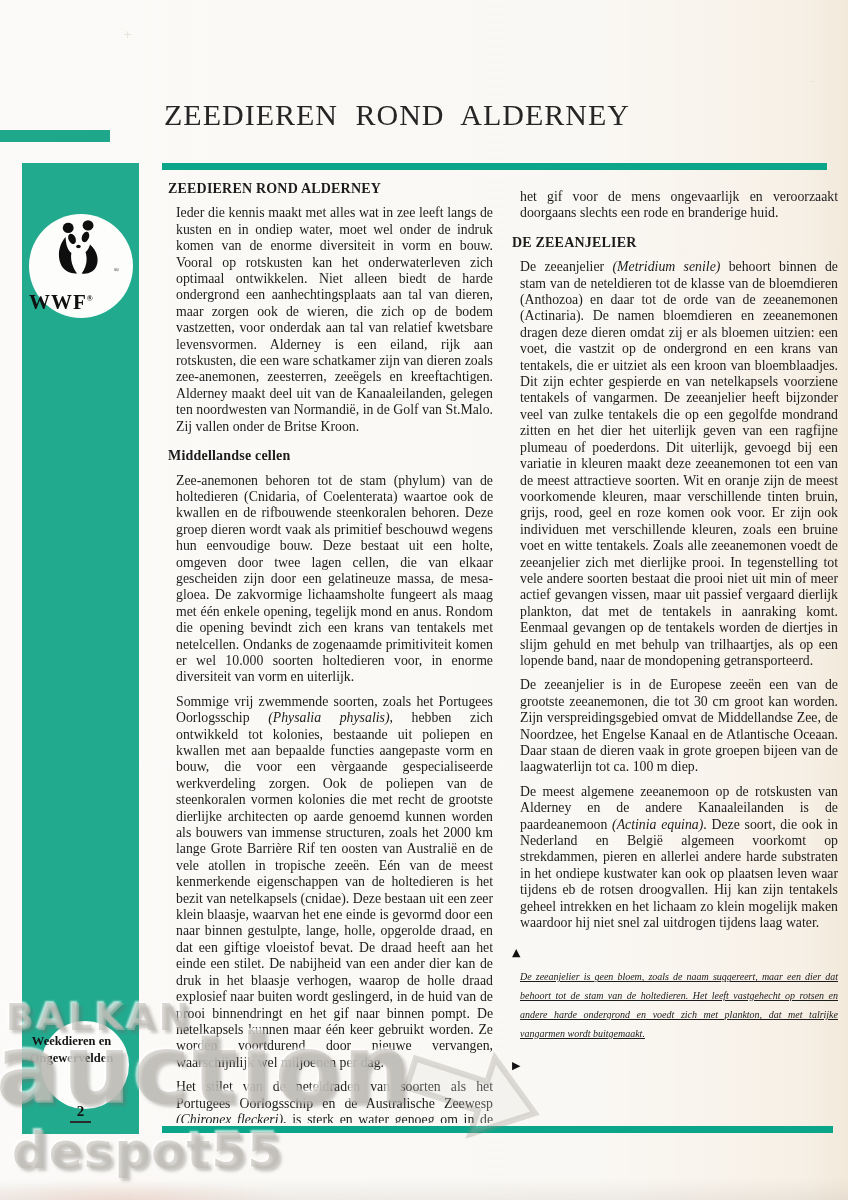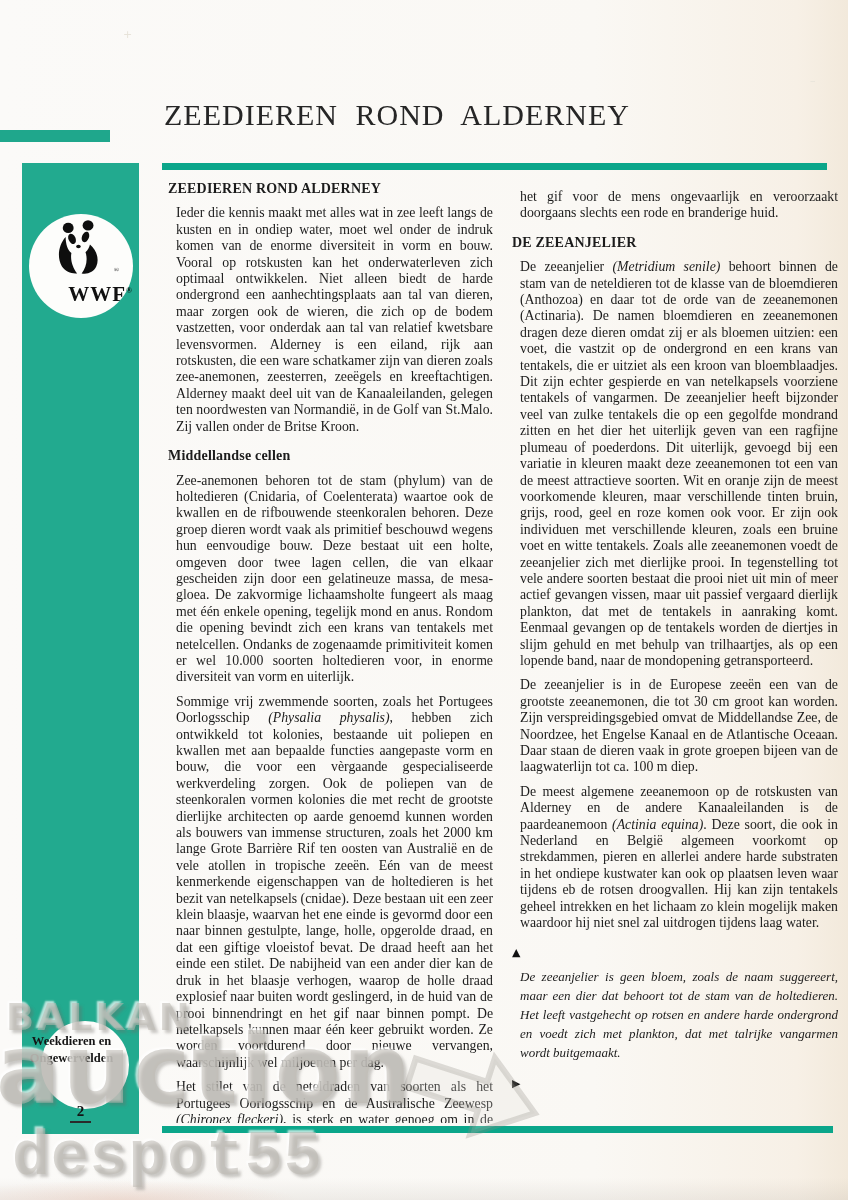--- a/index.html
+++ b/index.html
@@ -17,21 +17,21 @@
   .bleed-strip{position:absolute;left:0;top:130px;width:110px;height:12px;background:#1fa78c;}
   .sidebar{position:absolute;left:22px;top:163px;width:117px;height:971px;background:#22aa8f;}
   .rule{position:absolute;height:7px;background:#0ba68a;}
   .rule-top{left:162px;top:163px;width:665px;}
   .rule-bottom{left:162px;top:1126px;width:671px;}
 
   
   .logo-circle{position:absolute;left:29px;top:214px;width:104px;height:104px;border-radius:50%;
         background:#fdfdfb;}
   .logo-circle svg{position:absolute;left:16px;top:5px;width:72px;height:64px;}
-  .wwf-word{position:absolute;left:0;top:68px;width:104px;text-align:right;
+  .wwf-word{position:absolute;left:0;top:76px;width:104px;text-align:left;
         font-weight:bold;font-size:21px;letter-spacing:1px;color:#101010;}
   .wwf-word sup{font-size:8px;}
   .panda-reg{position:absolute;right:14px;top:52px;font-size:7px;color:#111;}
 
   
   .label-circle{position:absolute;left:41px;top:1021px;width:88px;height:88px;border-radius:50%;
         background:#fcfcfa;}
   .cat-label{position:absolute;left:22px;top:1033px;width:99px;text-align:center;
         font-weight:bold;font-size:12.5px;line-height:17px;color:#141414;}
   .page-num{position:absolute;left:22px;top:1102px;width:117px;text-align:center;}
@@ -42,30 +42,30 @@
   .title{position:absolute;left:164px;top:98px;font-size:30px;color:#262626;
         letter-spacing:1px;word-spacing:9px;white-space:nowrap;}
   .col{position:absolute;top:181px;width:333px;height:942px;overflow:hidden;
         font-size:13.8px;line-height:16.4px;color:#1c1c1c;text-align:justify;}
   .col-left{left:168px;}
   .col-right{left:512px;width:334px;}
   .col p{margin:8px;}
   .col h3{margin:0 0 1px 0;font-size:14px;letter-spacing:0.2px;}
   .col h3.gap{margin-top:13px;}
   .marker{margin-top:15px;font-size:11px;line-height:14px;color:#111;font-family:"DejaVu Sans",sans-serif;}
-  .caption{font-style:italic;font-size:13px;line-height:18.8px;margin-top:3px;}
+  .caption{font-style:italic;font-size:10px;line-height:18.8px;margin-top:3px;text-decoration:underline;}
 
   
   .wm{position:absolute;z-index:10;font-family:"DejaVu Sans",sans-serif;font-weight:bold;
       color:rgba(188,184,177,0.55);
       text-shadow:3px 3px 3px rgba(110,105,100,0.35),-2px -2px 2px rgba(255,255,255,0.7);
       white-space:nowrap;pointer-events:none;}
   .wm-balkan{left:6px;top:996px;font-size:37px;letter-spacing:3px;}
   .wm-auction{left:-4px;top:1014px;font-size:96px;letter-spacing:2px;}
-  .wm-despot{left:12px;top:1122px;font-size:63px;letter-spacing:1px;font-family:Liberation Mono, monospace;}
+  .wm-despot{left:12px;top:1122px;font-size:50px;letter-spacing:1px;}
   .wm-arrow{position:absolute;left:398px;top:1038px;z-index:10;pointer-events:none;
       transform:rotate(18deg);opacity:0.55;}
 </style>
 </head>
 <body>
 
 <div class="page"></div>
 <div class="band-bottom"></div>
 <div class="smudge"></div>
 <div class="cropmark" style="left:123px;top:28px;">+</div>

